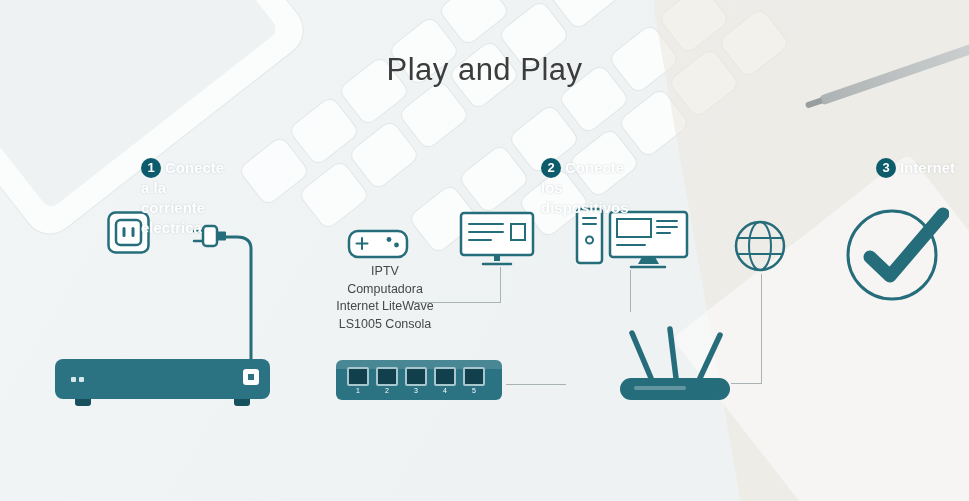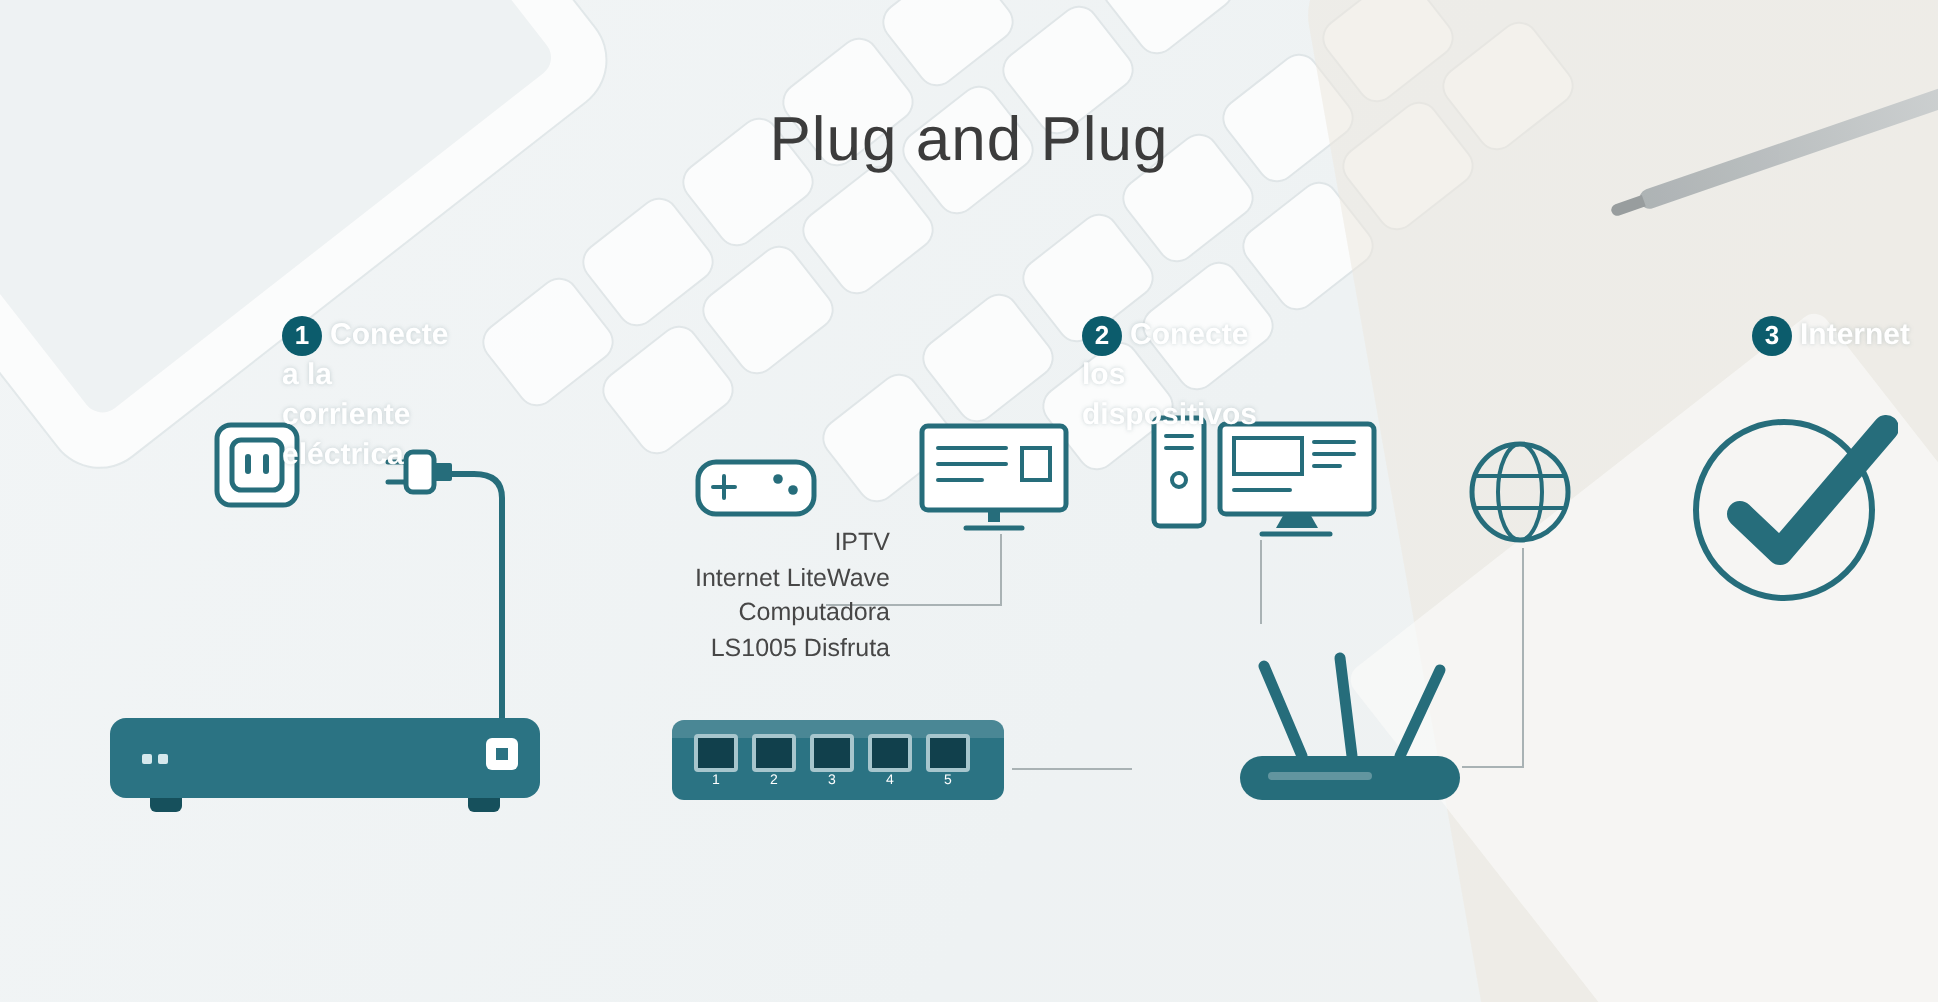--- a/index.html
+++ b/index.html
@@ -29,21 +29,21 @@
          font-size:31px;font-weight:400;letter-spacing:.5px;color:var(--title_color,#3c3c3c)}
   .abs{position:absolute;z-index:2}
   .line{position:absolute;background:var(--line,#a9b2b4);z-index:1}
 
   .step{position:absolute;z-index:3;color:#fff;font-weight:bold;font-size:15px;line-height:20px;
         text-shadow:0 0 2px rgba(110,135,140,.35)}
   .badge{float:left;width:20px;height:20px;border-radius:50%;background:var(--badge,#0c5c6c);
          color:#fff;font-size:13px;line-height:20px;text-align:center;margin-right:4px;
          font-weight:bold;text-shadow:none}
 
-  .labels{position:absolute;left:325px;top:263px;width:120px;z-index:3;text-align:right;
+  .labels{position:absolute;left:325px;top:263px;width:120px;z-index:3;text-align:center;
           font-size:12.5px;line-height:17.5px;color:var(--label_color,#474747)}
 
   
   .st {stroke:var(--teal,#266d7b);stroke-width:2.5;fill:none;stroke-linecap:round}
   .st2{stroke:var(--teal,#266d7b);stroke-width:2;fill:none;stroke-linecap:round}
   .box{stroke:var(--teal,#266d7b);stroke-width:2.5;fill:#fff}
   .fl {fill:var(--teal,#266d7b)}
   .cir{stroke:var(--teal,#266d7b);stroke-width:3;fill:none}
   .chk{stroke:var(--teal,#266d7b);stroke-width:13;fill:none;stroke-linecap:round;stroke-linejoin:round}
   .ant{stroke:var(--teal,#266d7b);stroke-width:5.5;fill:none;stroke-linecap:round}
@@ -96,21 +96,21 @@
       <div class="deco key" style="left: 527px; top: 180px;"></div>
       <div class="deco key" style="left: 577px; top: 140px;"></div>
       <div class="deco key" style="left: 627px; top: 100px;"></div>
       <div class="deco key" style="left: 677px; top: 60px;"></div>
       <div class="deco key" style="left: 727px; top: 20px;"></div>
     </div>
   <div class="deco tan"></div>
   <div class="deco notebook"></div>
   <div class="deco pen"></div>
 
-  <h1 class="title">Plug and Plug</h1>
+  <h1 class="title">Play and Play</h1>
 
   <div class="step" style="left:141px;top:158px;width:92px">
     <span class="badge">1</span><span>Conecte a la corriente eléctrica</span>
   </div>
   <div class="step" style="left:541px;top:158px;width:100px">
     <span class="badge">2</span><span>Conecte los dispositivos</span>
   </div>
   <div class="step" style="left:876px;top:158px;width:100px">
     <span class="badge">3</span><span>Internet</span>
   </div>
@@ -163,23 +163,23 @@
     <path class="st2" d="M8 11 h13 M8 17 h13"></path>
     <circle class="st2" cx="14.5" cy="33" r="3.5"></circle>
     <rect class="box" x="35" y="5" width="77" height="45" rx="3"></rect>
     <rect class="st2" x="42" y="12" width="34" height="18"></rect>
     <path class="st2" d="M82 14 h20 M82 20 h20 M82 26 h13 M42 38 h28"></path>
     <path class="fl" d="M67 50 l-4 7 h21 l-4 -7 z"></path>
     <path class="st" d="M56 60 h34"></path>
   </svg>
   <div class="labels">
     <div>IPTV</div>
+    <div>Computadora</div>
     <div>Internet LiteWave</div>
-    <div>Computadora</div>
-    <div>LS1005 Disfruta</div>
+    <div>LS1005 Consola</div>
   </div>
 
   <svg class="abs" style="left:733px;top:219px" width="54" height="54" viewBox="0 0 54 54">
     <circle class="st" cx="27" cy="27" r="24"></circle>
     <ellipse class="st2" cx="27" cy="27" rx="11" ry="24"></ellipse>
     <path class="st2" d="M5 19 h44 M5 35 h44"></path>
   </svg>
 
   <div class="abs switch5">
     <div class="body5"></div>

